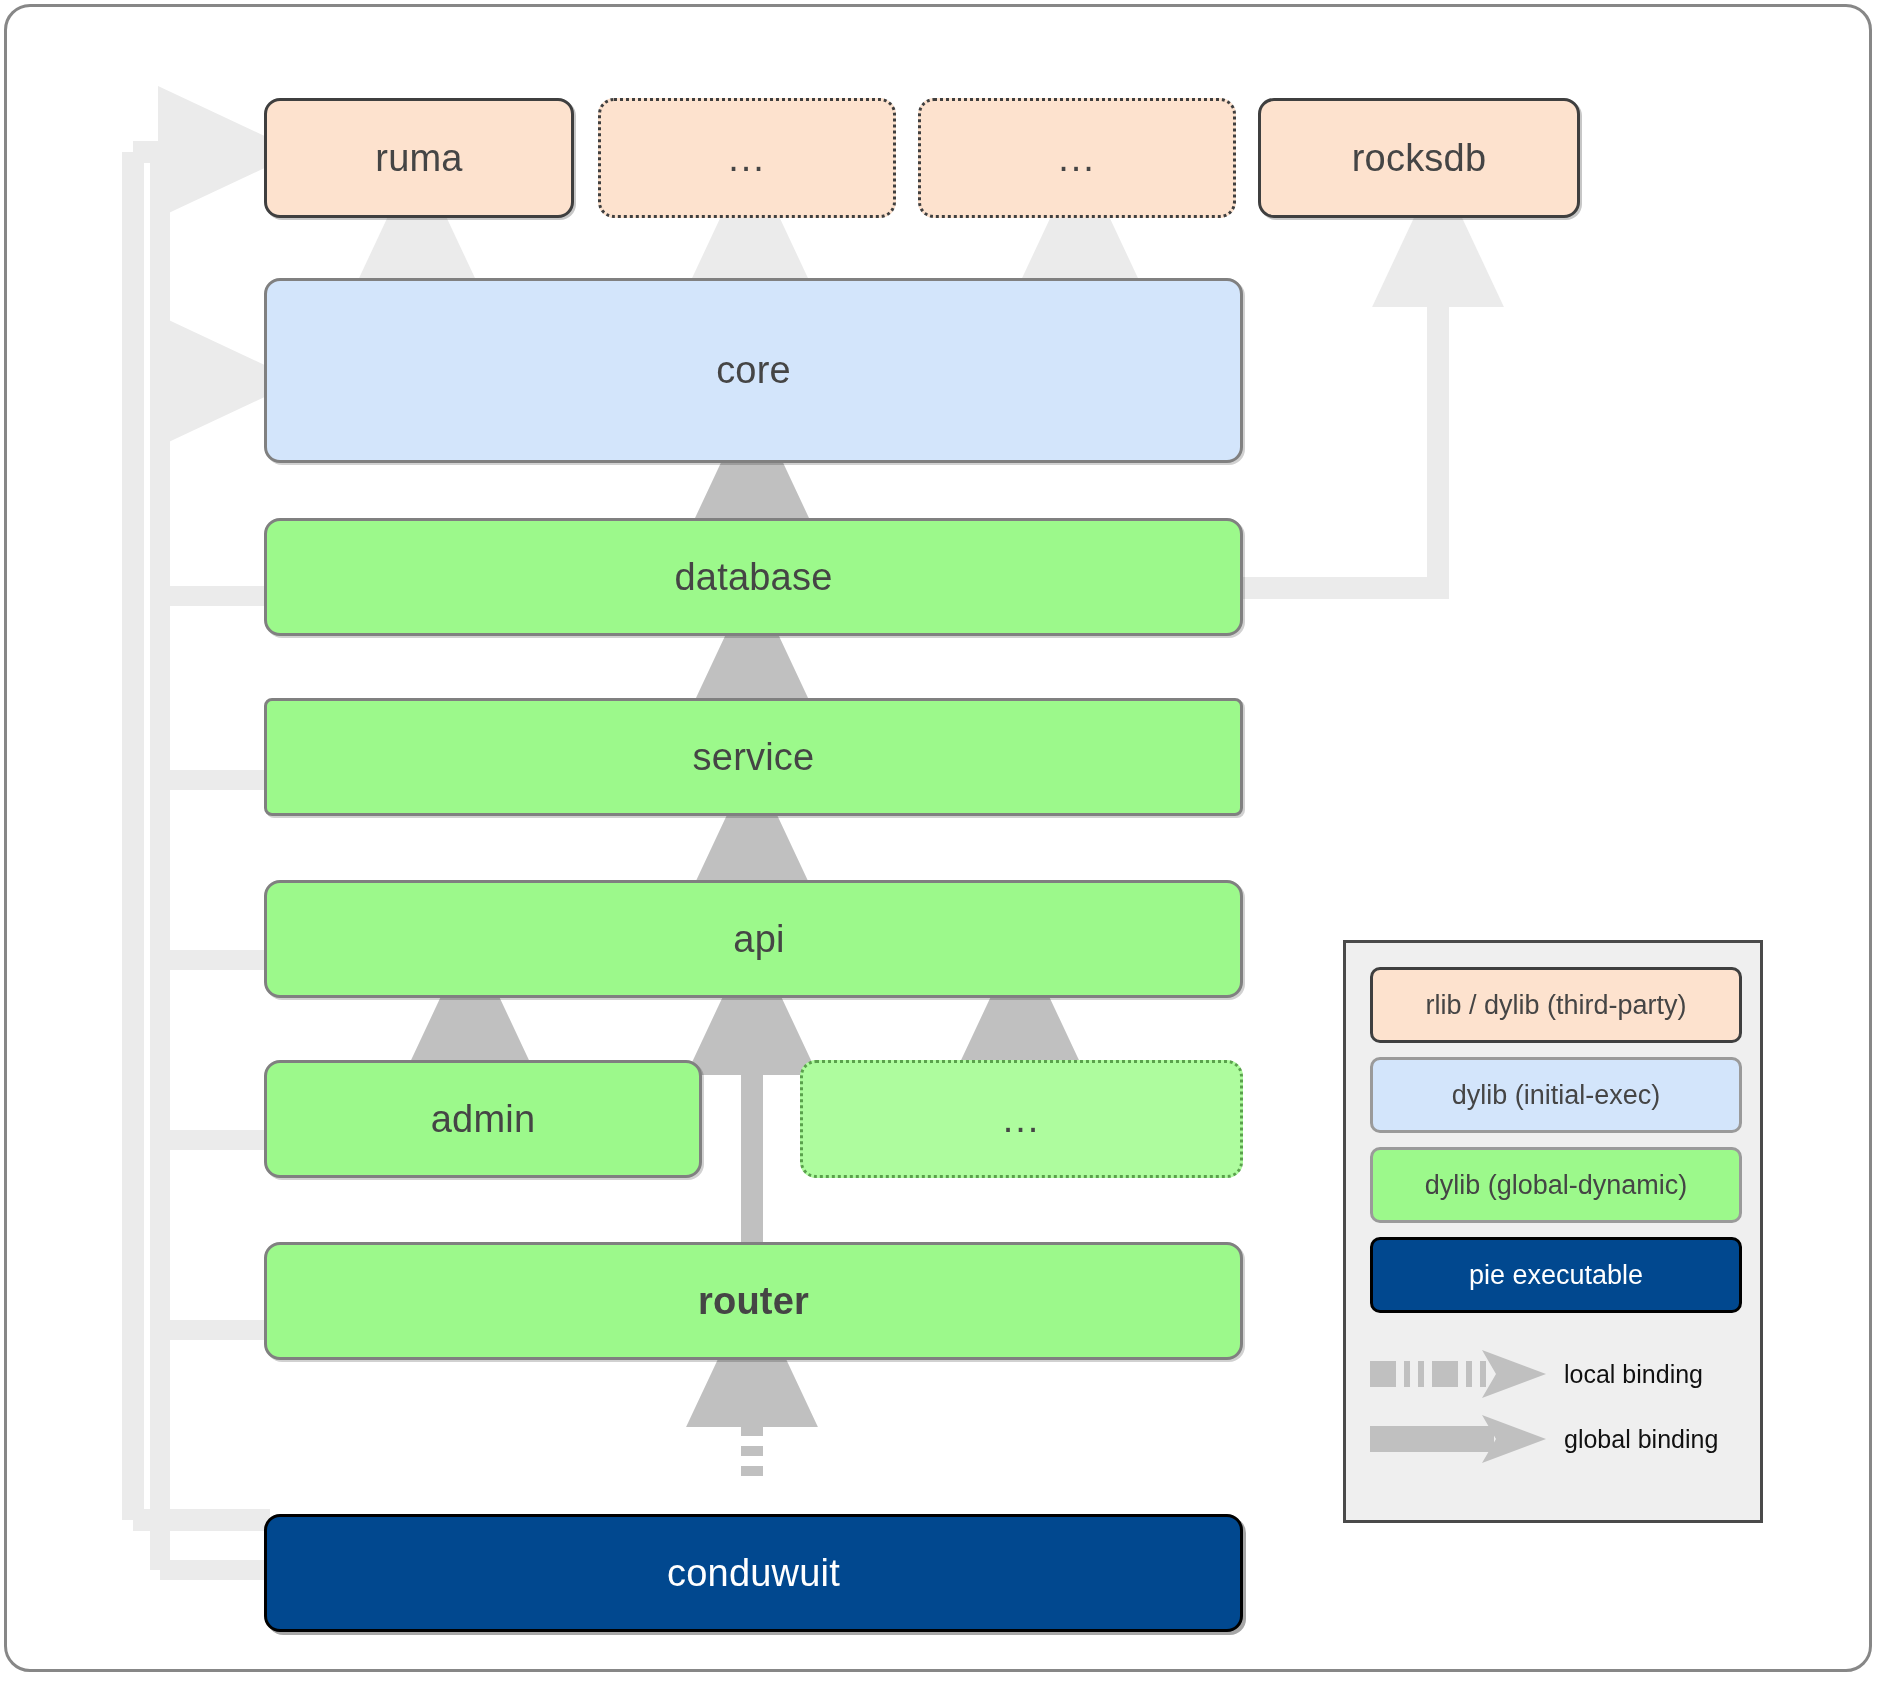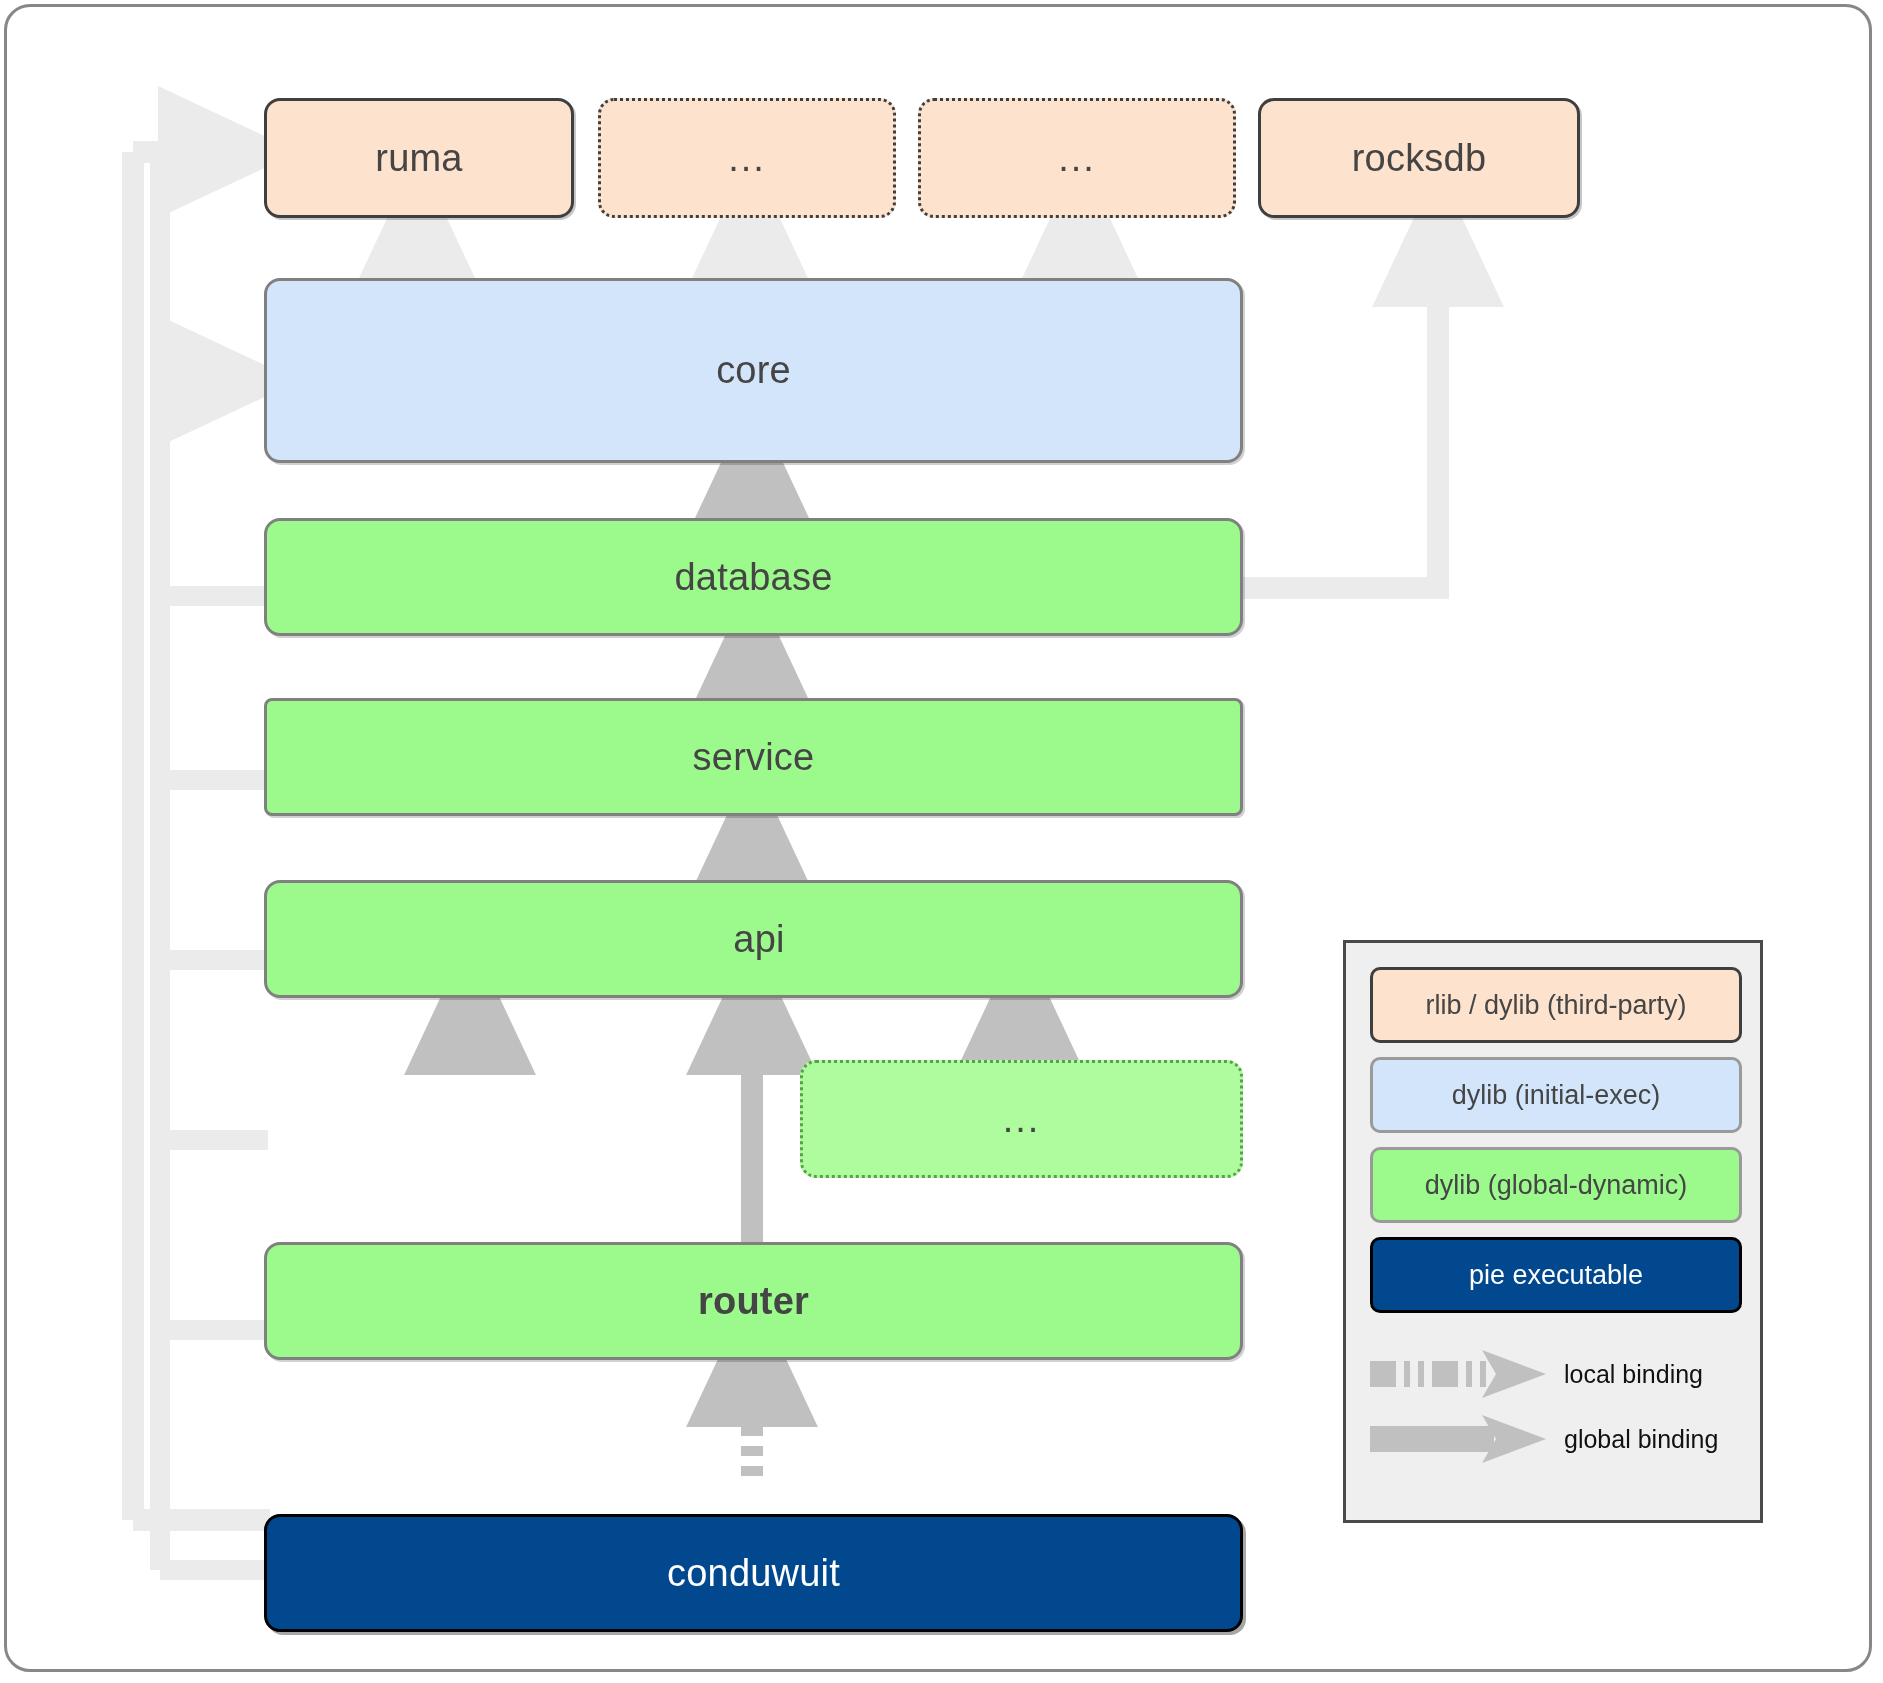--- a/index.html
+++ b/index.html
@@ -129,20 +129,23 @@
   </div>
 
   <div class="node n-global" style="left:264px;top:698px;width:979px;height:118px;border-radius:8px;">
     <span>service</span>
   </div>
 
   <div class="node n-global" style="left:264px;top:880px;width:979px;height:118px;padding-left:11px;">
     <span>api</span>
   </div>
 
+  <div class="node n-global" style="left:264px;top:1060px;width:438px;height:118px;">
+    <span>admin</span>
+  </div>
 
   <div class="node n-global-dim" style="left:800px;top:1060px;width:443px;height:118px;">
     <span class="dots">...</span>
   </div>
 
   <div class="node n-global" style="left:264px;top:1242px;width:979px;height:118px;font-weight:bold;">
     <span>router</span>
   </div>
 
   <div class="node n-pie" style="left:264px;top:1514px;width:979px;height:118px;">

